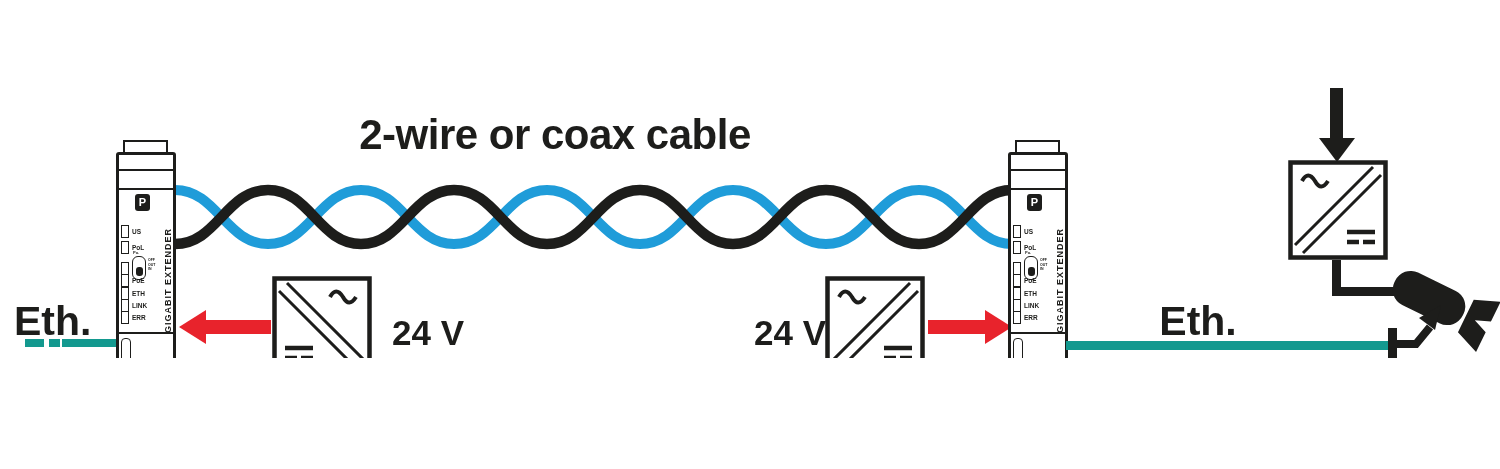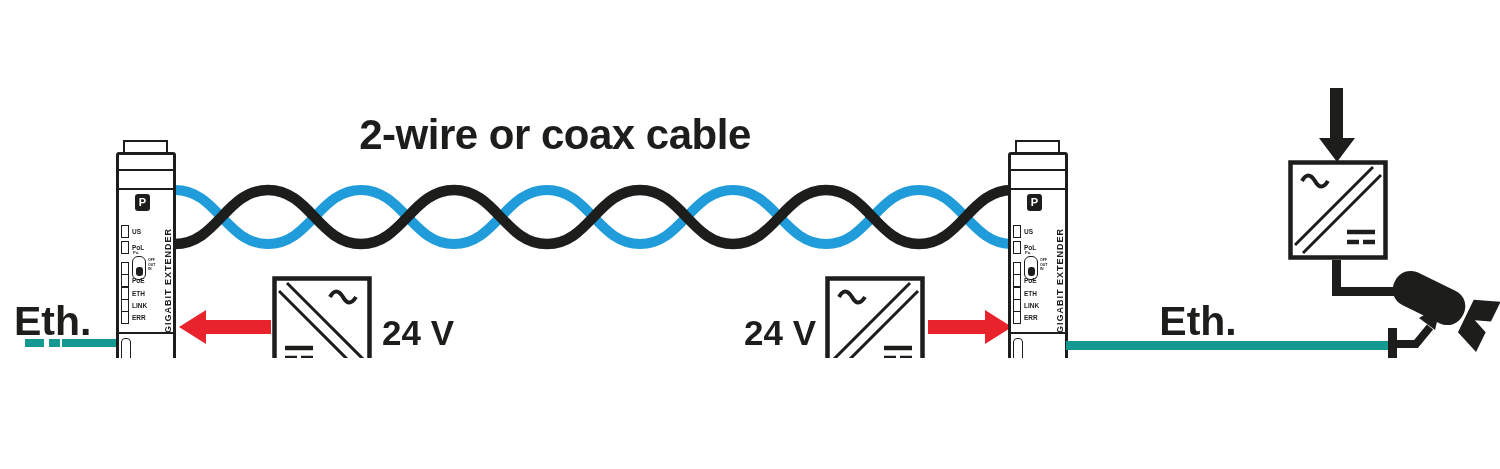--- a/index.html
+++ b/index.html
@@ -6,21 +6,21 @@
   .canvas{position:relative;width:1500px;height:358px;background:#fff;overflow:hidden;
           font-family:"Liberation Sans",sans-serif;color:var(--wire-black,#1D1D1B);}
   .abs{position:absolute;}
 
   
   .title{left:330px;top:111px;width:450px;text-align:center;
          font-size:42px;font-weight:bold;letter-spacing:-0.5px;}
 
   
   .eth-label{font-size:41px;font-weight:bold;}
-  .volt-label{font-size:35px;font-weight:bold;}
+  .volt-label{font-size:35px;font-weight:bold;margin-left:10px;}
 
   
   .teal{background:var(--ethernet-teal,#13998F);height:8px;}
 
   
   .arrow{width:92px;height:34px;}
   .arrow .shaft{position:absolute;top:10px;height:14px;background:var(--arrow-red,#E8232C);}
   .arrow .head-l{position:absolute;left:0;top:0;width:0;height:0;
     border-top:17px solid transparent;border-bottom:17px solid transparent;
     border-right:27px solid var(--arrow-red,#E8232C);}

